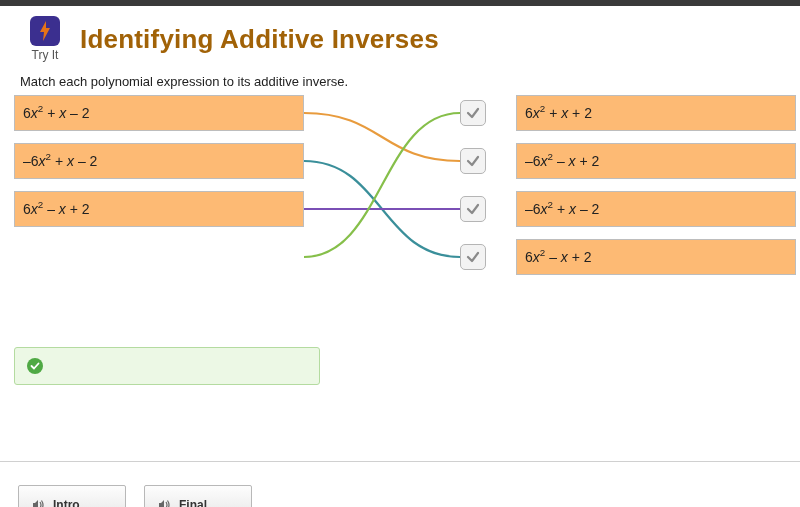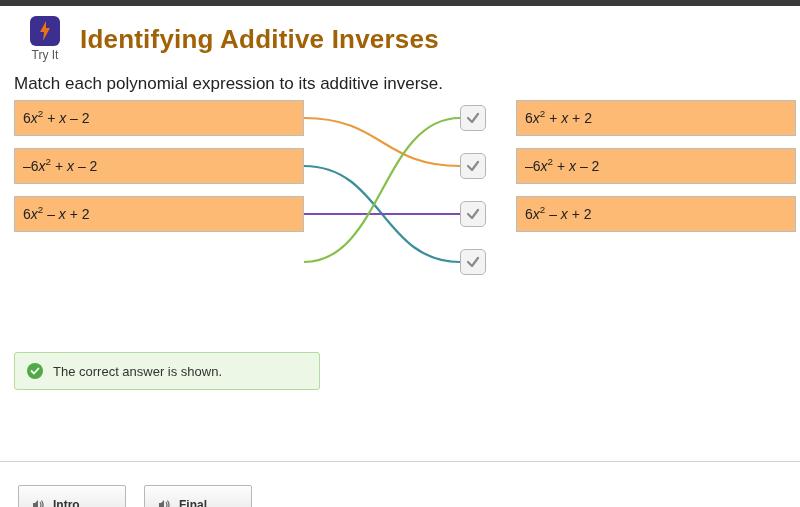--- a/index.html
+++ b/index.html
@@ -41,22 +41,22 @@
     color: #555;
     margin-top: 2px;
   }
   .title {
     font-size: 26px;
     font-weight: 800;
     color: #a16207;
     letter-spacing: 0.2px;
   }
   .instruction {
-    padding: 8px 14px 6px 14px;
-    font-size: 17px;
+    padding: 8px 14px 6px 20px;
+    font-size: 13px;
     color: #222;
   }
   .match-area {
     position: relative;
     height: 210px;
     padding: 0 14px;
   }
   .left-col, .right-col, .mid-col {
     position: absolute;
     top: 0;
@@ -207,35 +207,37 @@
           <path d="M2 7 L6 11 L12 3" stroke="#8a8a8a" stroke-width="2.2" fill="none" stroke-linecap="round" stroke-linejoin="round"></path>
         </svg>
       </div>
   </div>
 
   <div class="right-col">
     <div class="expr-box">
         <span>6<span class="ital"><span class="ital">x</span></span><sup>2</sup> + <span class="ital">x</span> + 2</span>
       </div>
     <div class="expr-box">
+        <span>–6<span class="ital"><span class="ital">x</span></span><sup>2</sup> – <span class="ital">x</span> + 2</span>
+      </div>
+    <div class="expr-box">
         <span>–6<span class="ital"><span class="ital">x</span></span><sup>2</sup> + <span class="ital">x</span> – 2</span>
       </div>
     <div class="expr-box">
         <span>6<span class="ital"><span class="ital">x</span></span><sup>2</sup> – <span class="ital">x</span> + 2</span>
       </div>
   </div>
 </div>
 
 <div class="feedback">
   <div class="fb-icon">
     <svg width="10" height="10" viewBox="0 0 10 10">
         <path d="M1.5 5 L4 7.5 L8.5 2.5" stroke="#fff" stroke-width="1.8" fill="none" stroke-linecap="round" stroke-linejoin="round"></path>
       </svg>
   </div>
-  <span>The correct answer is shown.</span>
 </div>
 
 <div class="bottom-bar">
   <div class="audio-btn">
     <span class="spk">
       <svg width="14" height="14" viewBox="0 0 14 14">
           <path d="M2 5 L4 5 L7 2 L7 12 L4 9 L2 9 Z" fill="#666"></path>
           <path d="M9 4 Q11 7 9 10" stroke="#666" stroke-width="1.2" fill="none"></path>
           <path d="M10.5 2.5 Q13.5 7 10.5 11.5" stroke="#666" stroke-width="1.2" fill="none"></path>
         </svg>

